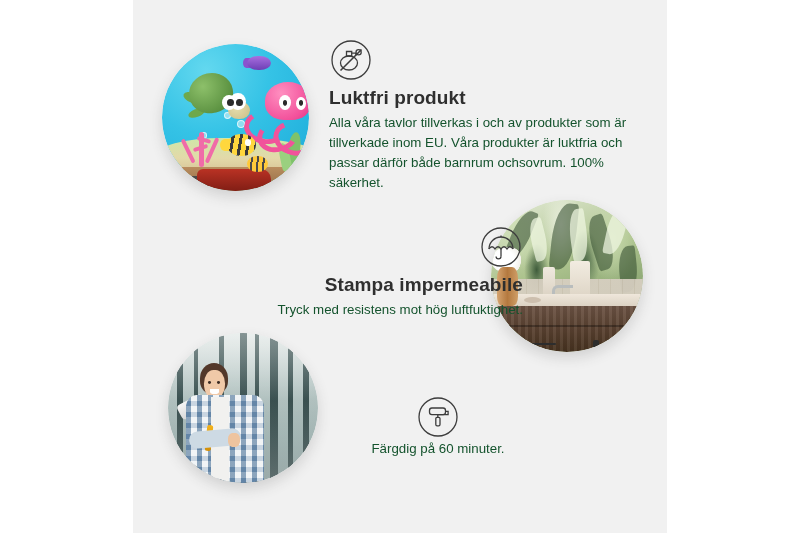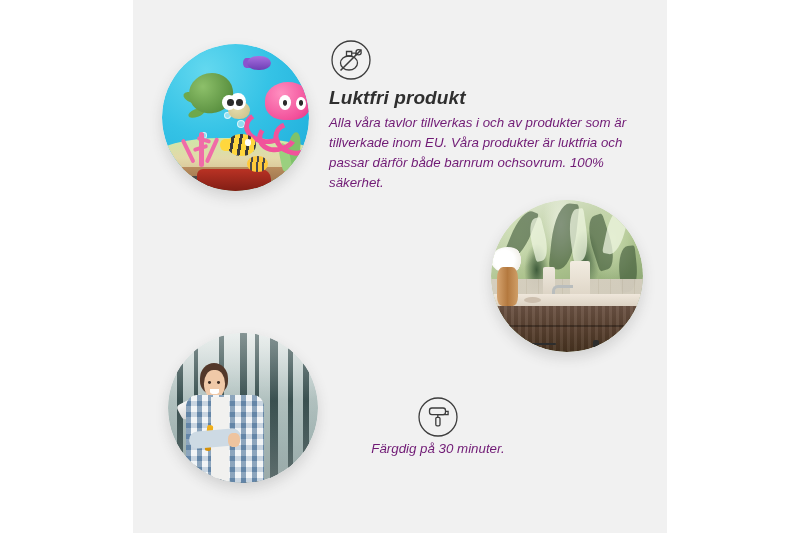--- a/index.html
+++ b/index.html
@@ -26,36 +26,35 @@
     top: 0;
     width: 534px;
     height: 533px;
     background: #f1f1f1;
     overflow: hidden;
   }
 
   
   .feature {
     position: absolute;
-    font-style: italic;
   }
   .feature .icon-wrap {
     width: 44px;
     height: 44px;
   }
   .feature .headline {
     color: #2f2f2f;
     font-size: 19px;
     font-weight: bold;
     letter-spacing: 0.1px;
     margin: 5px 0 4px 0;
     line-height: 1.15;
   }
   .feature .blurb {
-    color: #701a75;
+    color: #14532d;
     font-size: 13.3px;
     line-height: 1.52;
     margin: 0;
   }
   .align-left  { text-align: left; }
   .align-right { text-align: right; }
   .align-center{ text-align: center; }
   .icon-right { margin-left: auto; }
   .icon-center{ margin-left: auto; margin-right: auto; }
 
@@ -466,20 +465,34 @@
         <div class="soap"></div>
         <div class="vanity">
           <div class="vgrain"></div>
           <div class="drawerline"></div>
           <div class="handle h1"></div>
           <div class="handle h2"></div>
         </div>
       </div>
     </div>
 
+    <div class="feature align-right" style="left:60px; top:225px; width:330px;">
+      <div class="icon-wrap ico icon-right">
+        <svg viewBox="0 0 44 44" width="44" height="44" fill="none" stroke="#3d3d3d" stroke-width="1.3">
+          <circle cx="22" cy="22" r="19"></circle>
+          <path d="M10 24c0-6.6 5.4-12 12-12s12 5.4 12 12"></path>
+          <path d="M10 24c1.7-3 4.3-3 6 0 1.7-3 4.3-3 6 0 1.7-3 4.3-3 6 0 1.7-3 4.3-3 6 0"></path>
+          <path d="M22 24v7.2"></path>
+          <path d="M22 31.2c0 1.6-1.3 2.6-2.6 2.6-1.3 0-2.3-1-2.3-2.2"></path>
+          <path d="M22 10.4v1.8"></path>
+        </svg>
+      </div>
+      <div class="headline">Stampa impermeabile</div>
+      <p class="blurb">Tryck med resistens mot hög luftfuktighet.</p>
+    </div>
 
     <div class="photo" id="photo-forest" style="left:35px; top:333px; width:150px; height:150px;">
       <div class="inner">
         <div class="forest"></div>
         <div class="tree" style="left:6%;  width:4%;"></div>
         <div class="tree" style="left:17%; width:3%;"></div>
         <div class="tree" style="left:34%; width:3.4%;"></div>
         <div class="tree" style="left:48%; width:4.6%;"></div>
         <div class="tree" style="left:58%; width:2.6%;"></div>
         <div class="tree" style="left:68%; width:5%;"></div>
@@ -506,17 +519,17 @@
     <div class="feature align-center" style="left:160px; top:395px; width:290px;">
       <div class="icon-wrap ico icon-center">
         <svg viewBox="0 0 44 44" width="44" height="44" fill="none" stroke="#3d3d3d" stroke-width="1.3">
           <circle cx="22" cy="22" r="19"></circle>
           <rect x="13.5" y="13" width="16" height="6.6" rx="2.4"></rect>
           <path d="M29.5 16.3h2.6v3.4H21.8"></path>
           <path d="M21.8 19.7v2.6"></path>
           <rect x="19.8" y="22.3" width="4.2" height="8.6" rx="1.3"></rect>
         </svg>
       </div>
-      <p class="blurb">Färgdig på 30 minuter.</p>
+      <p class="blurb">Färgdig på 60 minuter.</p>
     </div>
 
   </div>
 </div>
 
 </body></html>

